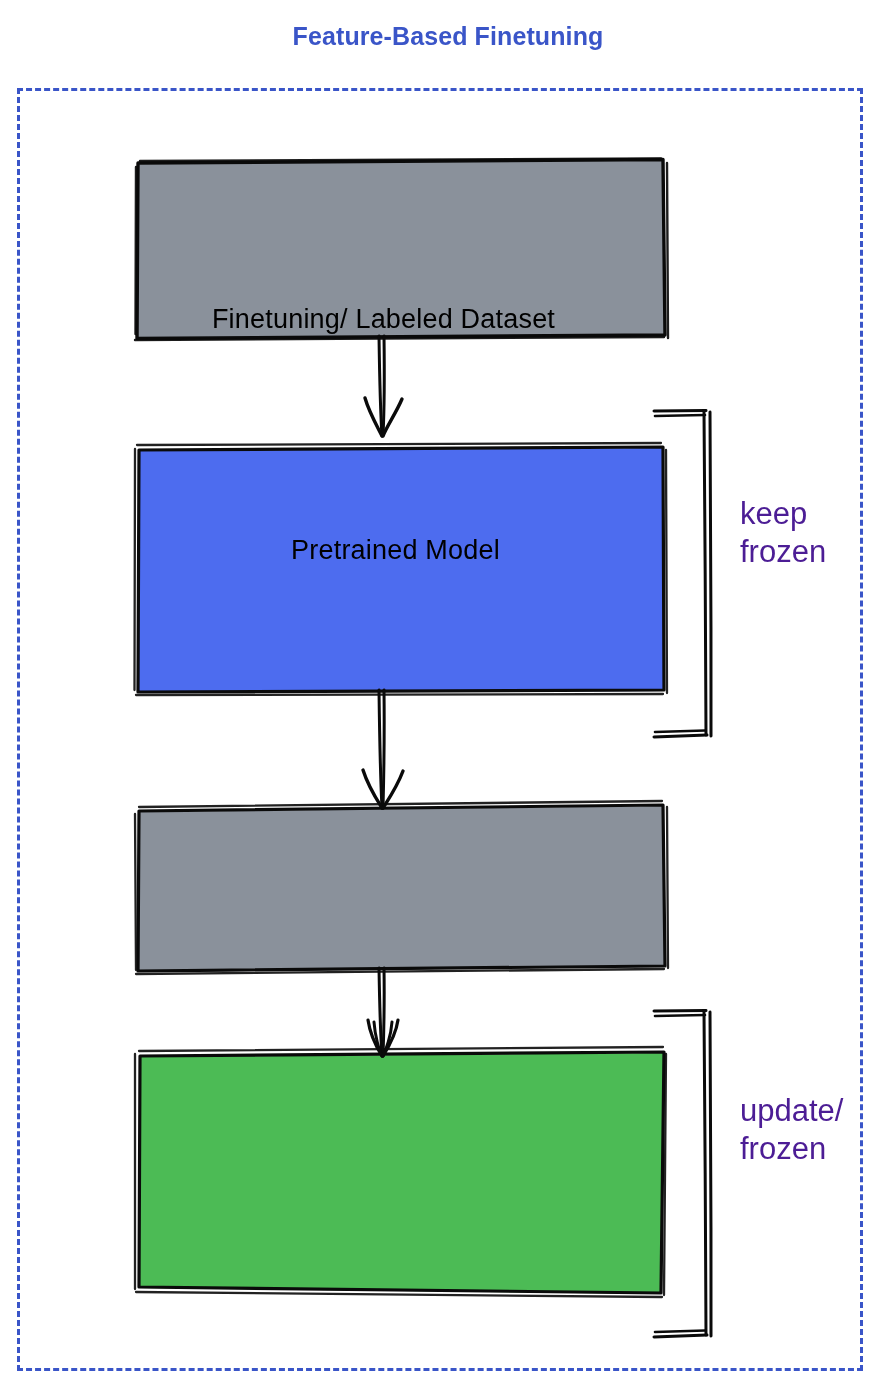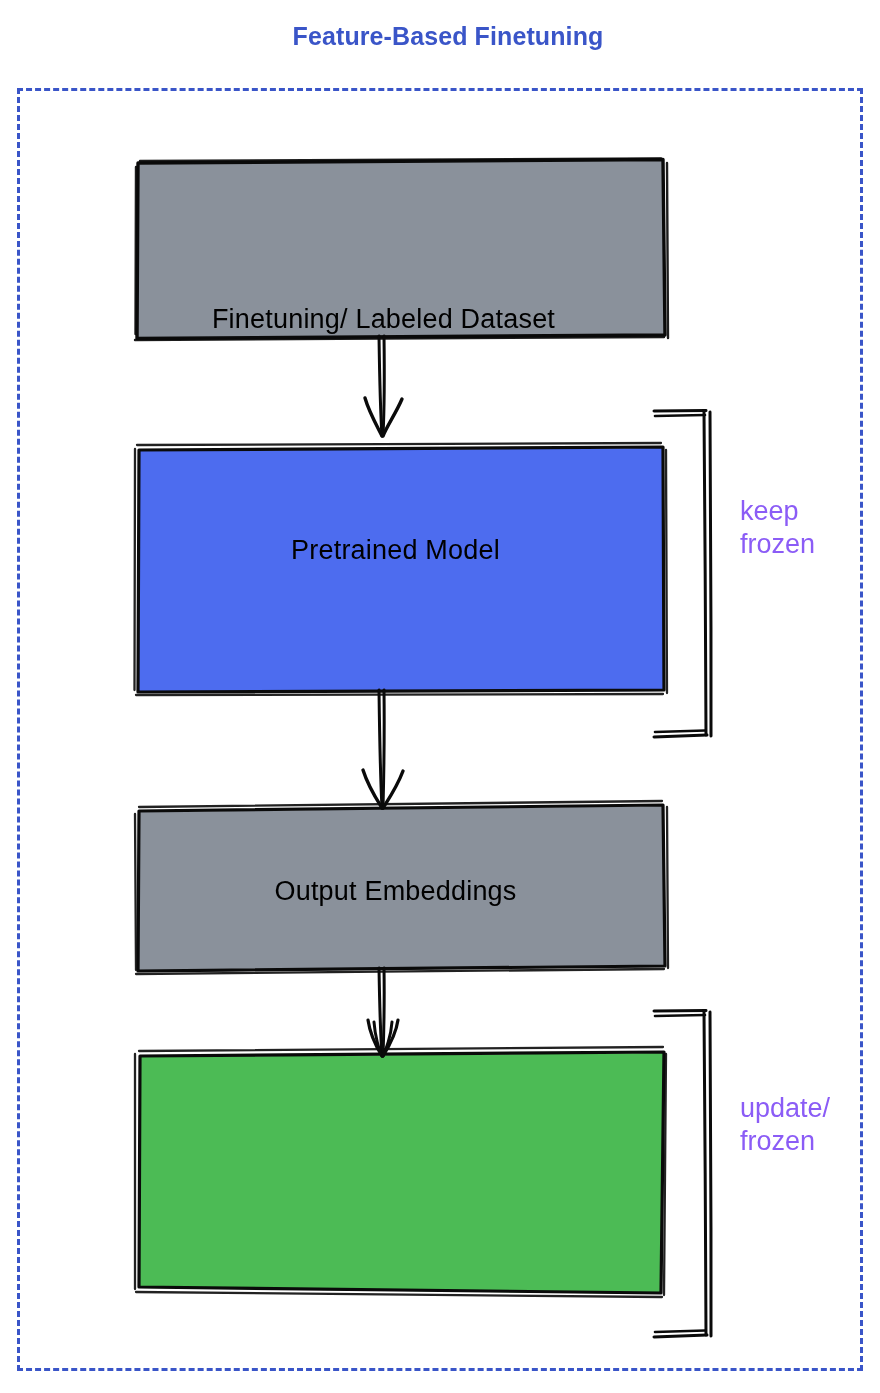--- a/index.html
+++ b/index.html
@@ -86,22 +86,22 @@
     position: absolute;
     overflow: visible;
     z-index: 2;
   }
   #bracket-frozen { left: 650px; top: 408px; }
   #bracket-train { left: 650px; top: 1008px; }
 
   .annotation {
     position: absolute;
     font-family: "Liberation Sans", sans-serif;
-    font-size: 27px;
-    color: #8b5cf6;
+    font-size: 31px;
+    color: #4c1d95;
     line-height: 1.22;
     user-select: none;
     z-index: 3;
   }
   #annotation-frozen { left: 740px; top: 495px; }
   #annotation-train { left: 740px; top: 1092px; }
 </style>
 </head>
 <body>
 
@@ -128,21 +128,20 @@
     </svg>
     <span class="node-label">Pretrained Model</span>
   </div>
 
   <div class="node" id="node-embeddings">
     <svg class="node-shape" width="551" height="186" viewBox="0 0 551 186">
       <polygon points="14,14 538,8 540,169 13,174" fill="#8a919b"></polygon>
       <path d="M14,13 L538,7 L540,168 L13,173 Z" fill="none" stroke="#0a0a0a" stroke-width="3.2" stroke-linejoin="round"></path>
       <path d="M10,16 L11,172 M14,9 L537,3 M542,9 L543,170 M11,176 L539,171" fill="none" stroke="#0a0a0a" stroke-width="2.3" stroke-linecap="round" opacity="0.9"></path>
     </svg>
-    <span class="node-label">Output Embeddings</span>
   </div>
 
   <div class="node" id="node-classifier">
     <svg class="node-shape" width="551" height="267" viewBox="0 0 551 267">
       <polygon points="15,16 539,12 536,253 14,247" fill="#4cbb55"></polygon>
       <path d="M15,15 L539,11 L536,252 L14,246 Z" fill="none" stroke="#0a0a0a" stroke-width="3.2" stroke-linejoin="round"></path>
       <path d="M10,13 L10,248 M14,10 L538,6 M541,13 L539,254 M11,251 L537,256" fill="none" stroke="#0a0a0a" stroke-width="2.3" stroke-linecap="round" opacity="0.9"></path>
     </svg>
   </div>
 

